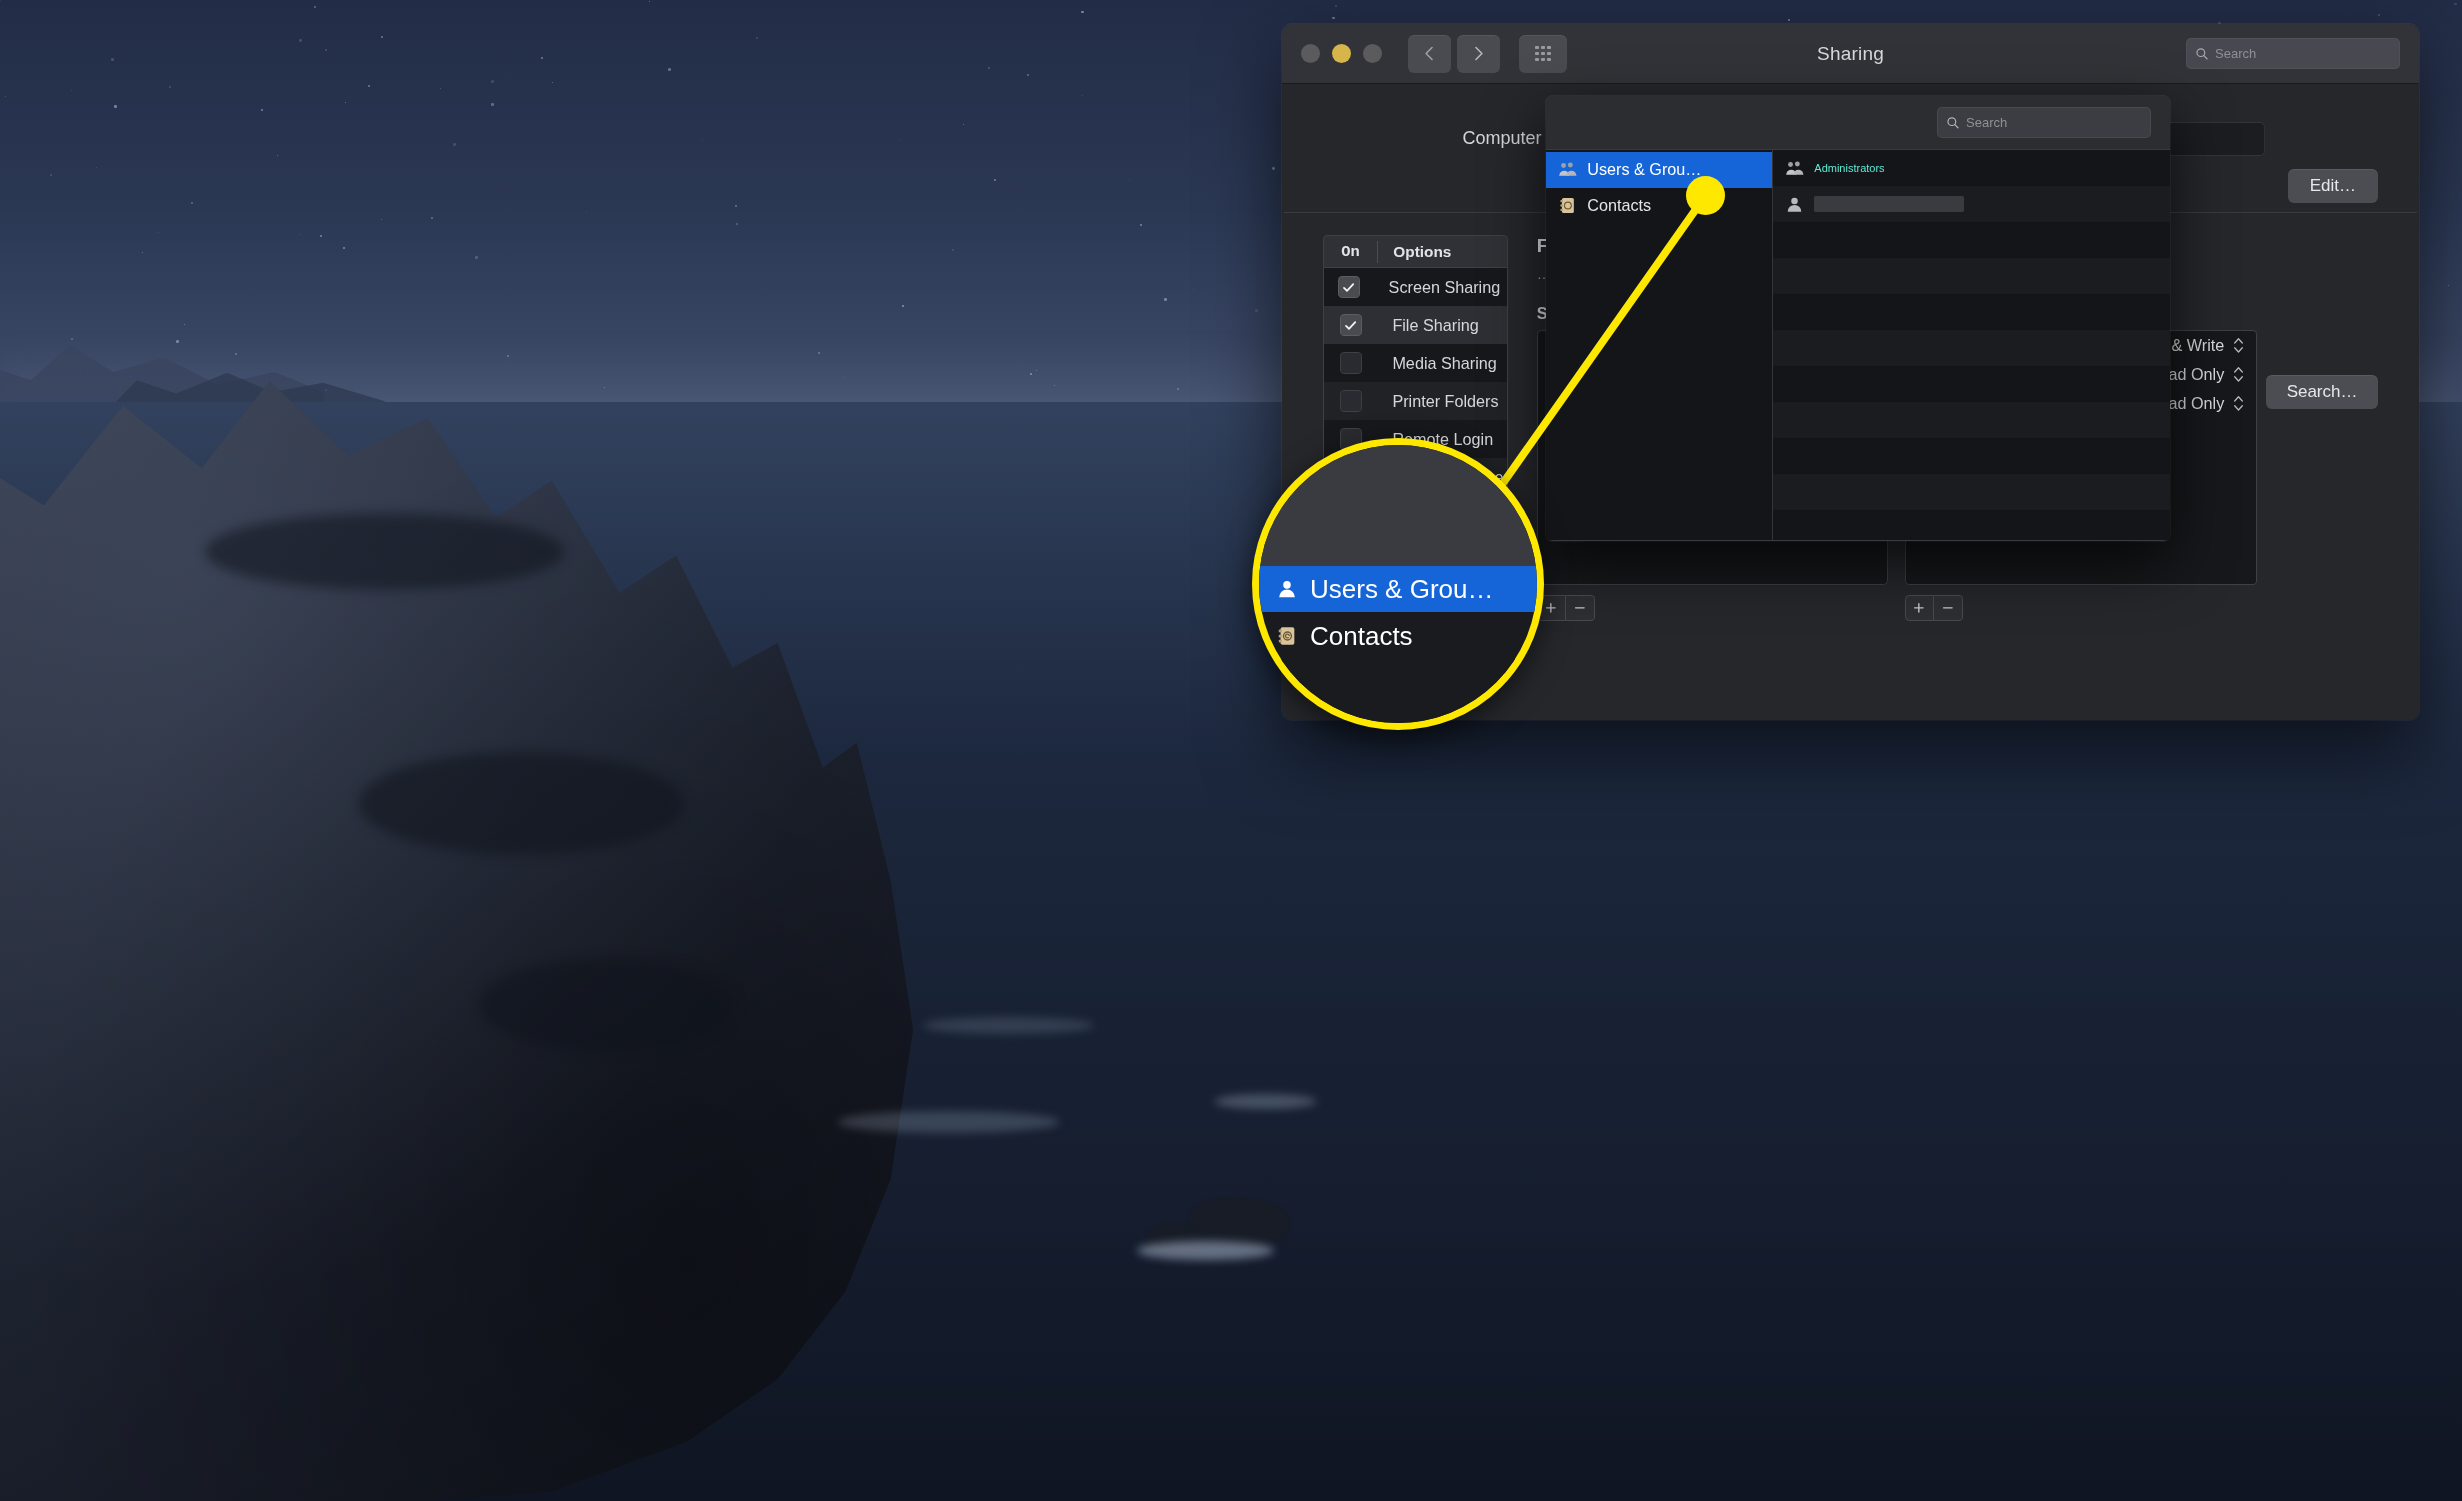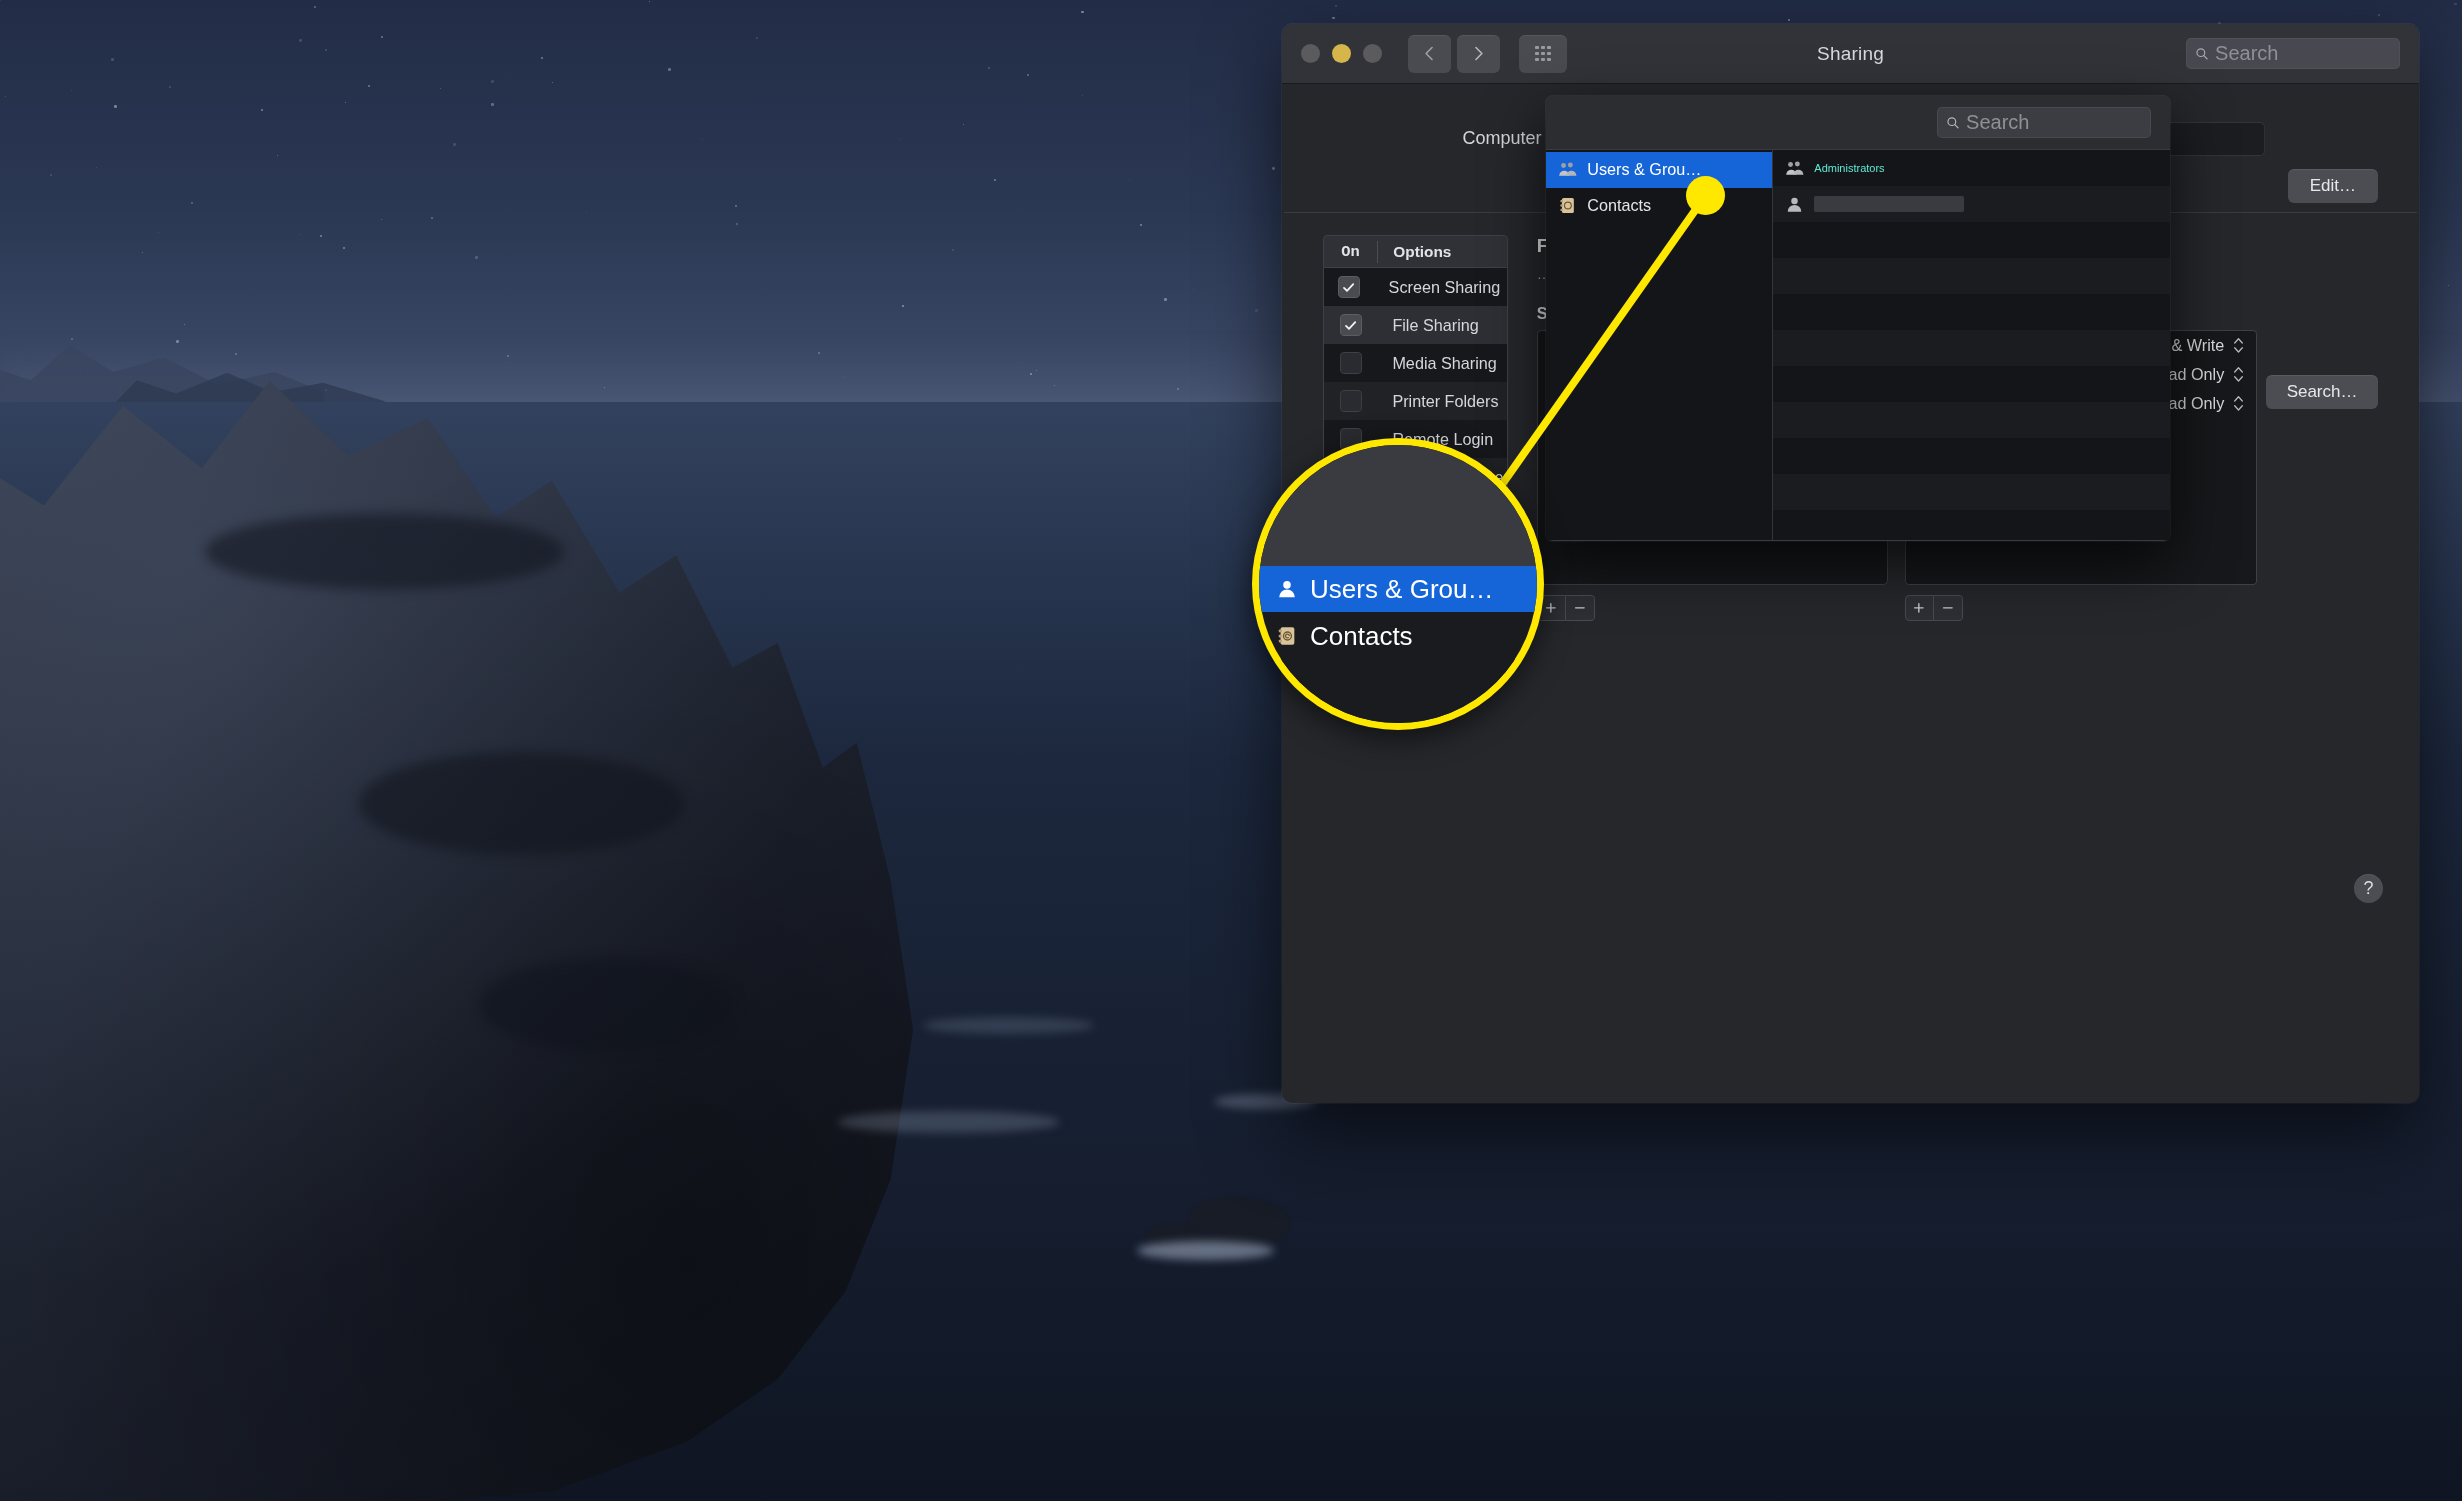--- a/index.html
+++ b/index.html
@@ -86,21 +86,21 @@
     position:absolute; background: rgba(200,215,240,.45);
     border-radius:50%; filter: blur(4.3px);
   }
   .rockpile {
     position:absolute; background:#171c27; border-radius:44% 56% 50% 50%;
     filter: blur(1px);
   }
 
   
   #pref-window {
-    position:absolute; left:1282px; top:24px; width:1137px; height:1079px;
+    position:absolute; left:1282px; top:24px; width:1137px; height:696px;
     background:#26272b;
     border-radius:10.3px;
     box-shadow: 0 29px 77px rgba(0,0,0,.62), 0 0 0 0.9px rgba(255,255,255,.07);
     overflow:hidden;
   }
   .titlebar {
     height:60px; background:#323338;
     border-bottom:0.9px solid #191a1d;
     display:flex; align-items:center; padding:0 19px;
     position:relative;
@@ -130,21 +130,21 @@
     position:absolute; left:0; right:0; text-align:center;
     font-size:19px; color:#d8d9dc; letter-spacing:0.2px; pointer-events:none;
   }
   .win-search {
     margin-left:auto; width:214px; height:31px; border-radius:5.1px;
     background:#484950; display:flex; align-items:center; gap:6.8px; padding:0 8.5px;
     box-shadow: inset 0 0 0 0.9px rgba(255,255,255,.05);
   }
   .win-search input, .sheet-search input {
     background:transparent; border:none; outline:none; color:#f9a8d4;
-    font-size:20px; font-family:"Liberation Sans", sans-serif; width:100%;
+    font-size:13px; font-family:"Liberation Sans", sans-serif; width:100%;
   }
   .win-search input::placeholder, .sheet-search input::placeholder { color:#8f9095; }
 
   .win-body { position:relative; height:846px; background:#26272b; }
 
   
   .cn-row {
     display:flex; align-items:flex-start; padding:38px 0 0 0; height:128px;
   }
   .cn-label {

